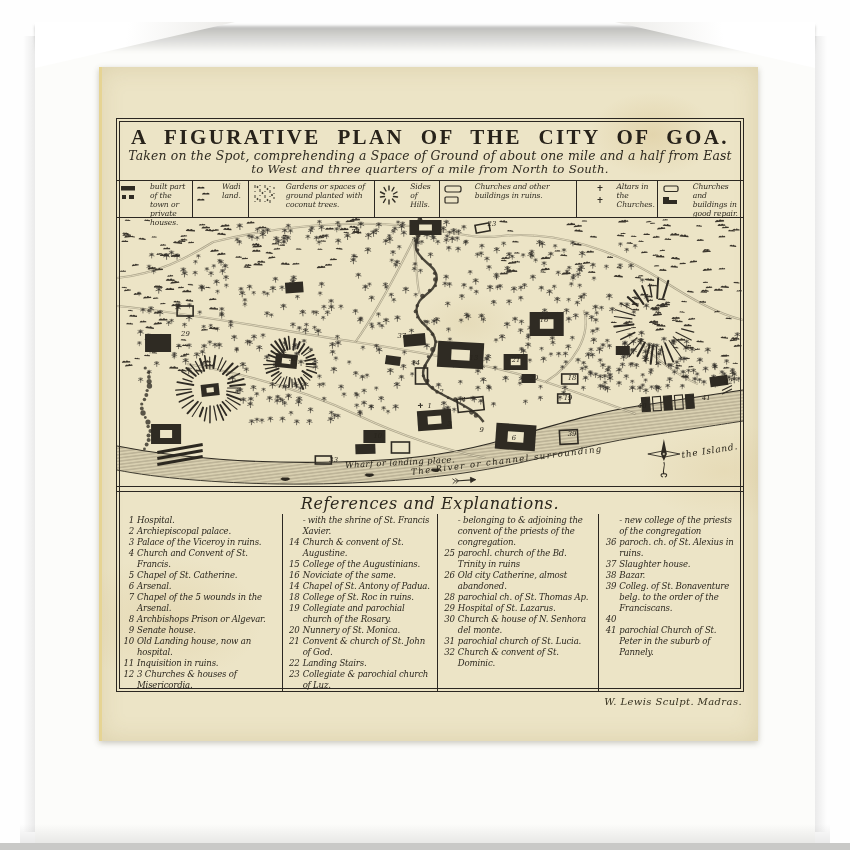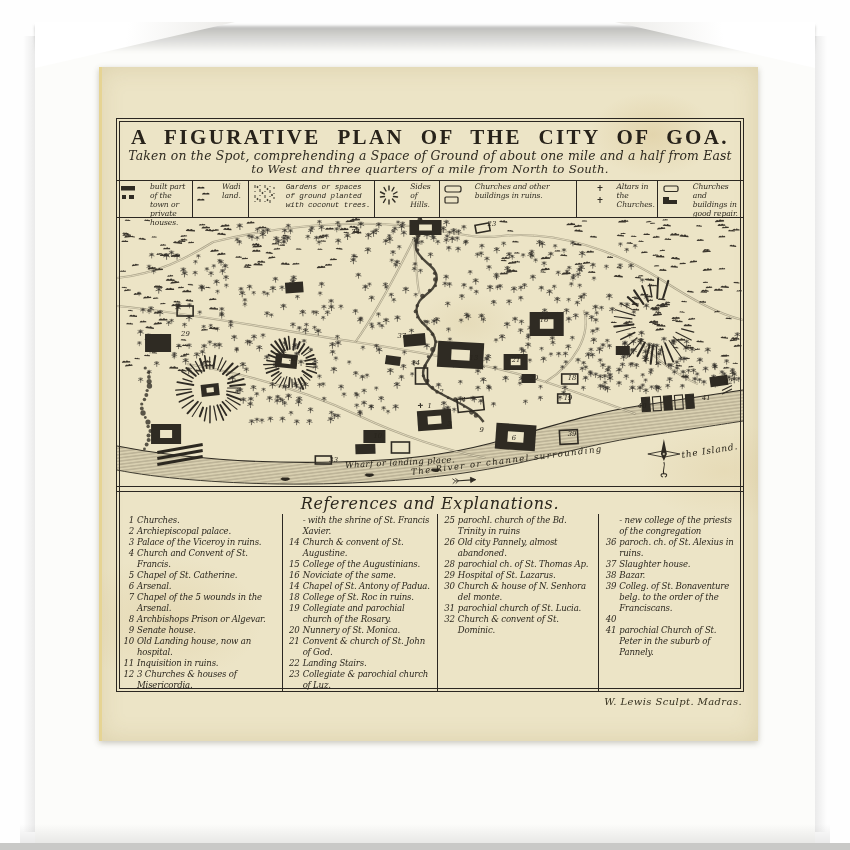--- a/index.html
+++ b/index.html
@@ -31,21 +31,21 @@
   .frame{position:absolute;left:17px;top:51px;width:628px;height:574px;border:1.6px solid #2b2721;box-sizing:border-box;overflow:hidden;}
   .frame::before{content:"";position:absolute;inset:1.6px;border:.8px solid #2b2721;pointer-events:none;z-index:5;}
 
   .title{margin-top:6px;text-align:center;font-family:"Liberation Serif",serif;font-weight:700;font-size:21px;line-height:24px;letter-spacing:2.4px;word-spacing:9px;color:#27221a;}
   .sub{text-align:center;font-style:italic;font-size:12.4px;line-height:14px;color:#2e2a20;letter-spacing:.2px;}
   .sub.s2{font-size:11.8px;line-height:13px;}
 
   .legend{display:flex;height:38px;border-top:1px solid #2b2721;border-bottom:1px solid #2b2721;box-sizing:border-box;margin-top:4px;}
   .legend-cell{display:flex;align-items:flex-start;gap:10px;padding:2px 2px 2px 3px;box-sizing:border-box;}
   .legend-cell + .legend-cell{border-left:1px solid #2b2721;}
-  .lc1{flex:0 0 12.0%;} .lc2{flex:0 0 8.9%;} .lc3{flex:0 0 20.2%;font-family:Liberation Mono, monospace;} .lc4{flex:0 0 10.3%;}
+  .lc1{flex:0 0 12.0%;} .lc2{flex:0 0 8.9%;} .lc3{flex:0 0 20.2%;} .lc4{flex:0 0 10.3%;}
   .lc5{flex:0 0 22.0%;} .lc6{flex:0 0 11.8%;padding-left:17px;} .lc7{flex:1;}
   .legend-label{font-style:italic;font-size:7.6px;line-height:1.18;color:#2e2a20;letter-spacing:-.1px;}
   .legend-icon{flex:none;} .legend-icon svg{display:block;}
 
   .map-area{position:relative;height:268px;border-bottom:1px solid #2b2721;margin-bottom:4px;}
   .map-area svg{position:absolute;inset:0;width:100%;height:100%;}
 
   .refs{border-top:1px solid #2b2721;}
   .refs-heading{text-align:center;font-style:italic;font-size:16px;line-height:19px;margin:2px 0 1px;color:#29251c;letter-spacing:.6px;}
   .refs-cols{display:flex;align-items:stretch;height:177px;}
@@ -1321,21 +1321,21 @@
             </g>
         </svg>
       </div>
 
       <div class="refs">
         <div class="refs-heading">References and Explanations.</div>
         <div class="refs-cols">
           <div class="ref-col rc1">
               <div class="ref-row">
                 <span class="ref-num">1</span>
-                <span class="ref-text">Churches.</span>
+                <span class="ref-text">Hospital.</span>
               </div>
               <div class="ref-row">
                 <span class="ref-num">2</span>
                 <span class="ref-text">Archiepiscopal palace.</span>
               </div>
               <div class="ref-row">
                 <span class="ref-num">3</span>
                 <span class="ref-text">Palace of the Viceroy in ruins.</span>
               </div>
               <div class="ref-row">
@@ -1417,28 +1417,29 @@
                 <span class="ref-text">Landing Stairs.</span>
               </div>
               <div class="ref-row">
                 <span class="ref-num">23</span>
                 <span class="ref-text">Collegiate &amp; parochial church of Luz.</span>
               </div>
             </div>
           <div class="ref-col rc3">
               <div class="ref-row">
                 <span class="ref-num"></span>
+                <span class="ref-text">- belonging to &amp; adjoining the convent of the priests of the congregation.</span>
               </div>
               <div class="ref-row">
                 <span class="ref-num">25</span>
                 <span class="ref-text">parochl. church of the Bd. Trinity in ruins</span>
               </div>
               <div class="ref-row">
                 <span class="ref-num">26</span>
-                <span class="ref-text">Old city Pannely, almost abandoned.</span>
+                <span class="ref-text">Old city Catherine, almost abandoned.</span>
               </div>
               <div class="ref-row">
                 <span class="ref-num">28</span>
                 <span class="ref-text">parochial ch. of St. Thomas Ap.</span>
               </div>
               <div class="ref-row">
                 <span class="ref-num">29</span>
                 <span class="ref-text">Hospital of St. Lazarus.</span>
               </div>
               <div class="ref-row">

